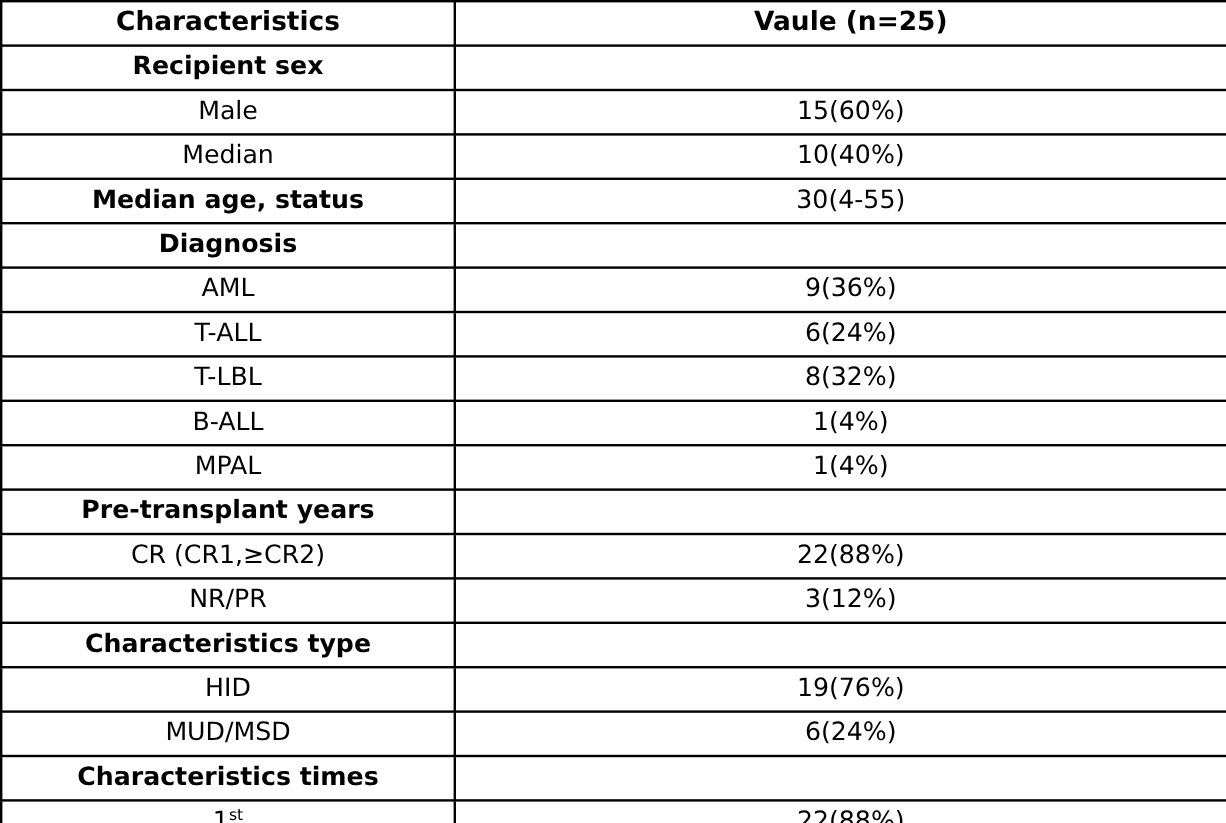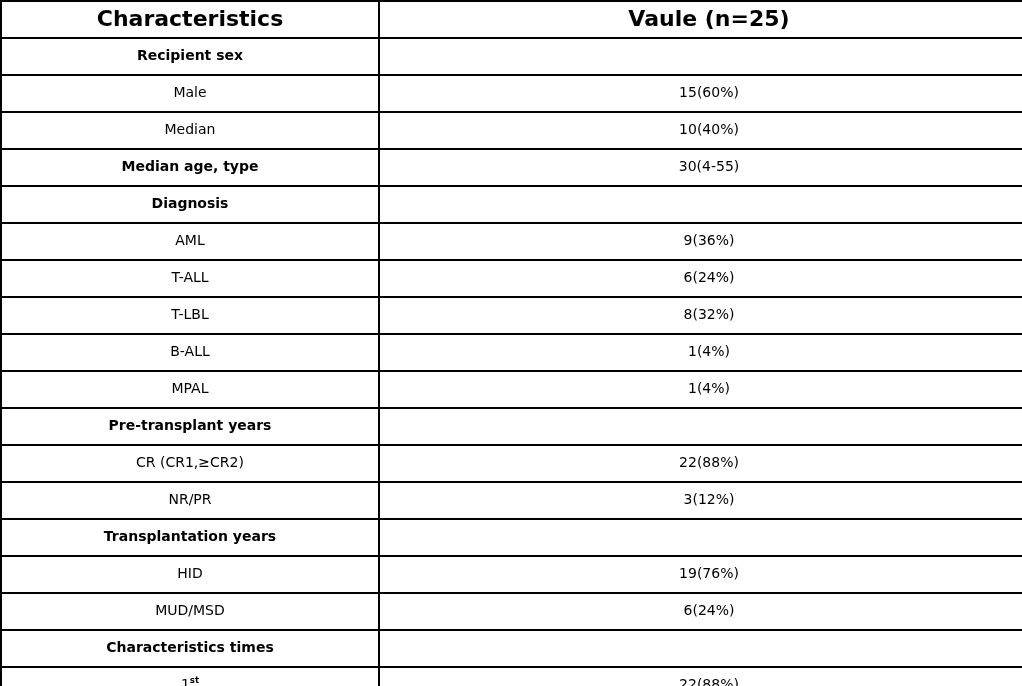--- a/index.html
+++ b/index.html
@@ -21,21 +21,21 @@
   }
   table.data-table {
     border-collapse: collapse;
     width: 1022px;
     table-layout: fixed;
   }
   table.data-table td {
     border: 2px solid #000000;
     text-align: center;
     vertical-align: middle;
-    font-size: 14px;
+    font-size: 21px;
     line-height: 1.05;
     padding: 3px 4px 5px 4px;
     height: 27px;
     white-space: nowrap;
     overflow: hidden;
   }
   td.col-char { width: 368px; }
   td.col-val  { width: 650px; }
   tr.header-row td,
   td.section {
@@ -43,21 +43,20 @@
     font-size: 22px;
   }
   tr.header-row td {
     font-size: 22px;
   }
   td.empty { }
   sup {
     font-size: 0.62em;
     vertical-align: super;
     line-height: 0;
-    font-weight: bold;
   }
 </style>
 </head>
 <body>
 
 <div id="table-wrap">
   <table class="data-table">
     <tbody>
       <tr class="header-row">
         <td class="col-char">Characteristics</td>
@@ -70,21 +69,21 @@
       </tr>
       <tr>
         <td class="col-char">Male</td>
         <td class="col-val">15(60%)</td>
       </tr>
       <tr>
         <td class="col-char">Median</td>
         <td class="col-val">10(40%)</td>
       </tr>
       <tr>
-        <td class="col-char section">Median age, type</td>
+        <td class="col-char section">Median age, status</td>
         <td class="col-val">30(4-55)</td>
       </tr>
       <tr>
         <td class="col-char section">Diagnosis</td>
         <td class="col-val empty"></td>
       </tr>
       <tr>
         <td class="col-char">AML</td>
         <td class="col-val">9(36%)</td>
       </tr>
@@ -110,21 +109,21 @@
       </tr>
       <tr>
         <td class="col-char">CR (CR1,≥CR2)</td>
         <td class="col-val">22(88%)</td>
       </tr>
       <tr>
         <td class="col-char">NR/PR</td>
         <td class="col-val">3(12%)</td>
       </tr>
       <tr>
-        <td class="col-char section">Transplantation years</td>
+        <td class="col-char section">Characteristics type</td>
         <td class="col-val empty"></td>
       </tr>
       <tr>
         <td class="col-char">HID</td>
         <td class="col-val">19(76%)</td>
       </tr>
       <tr>
         <td class="col-char">MUD/MSD</td>
         <td class="col-val">6(24%)</td>
       </tr>

